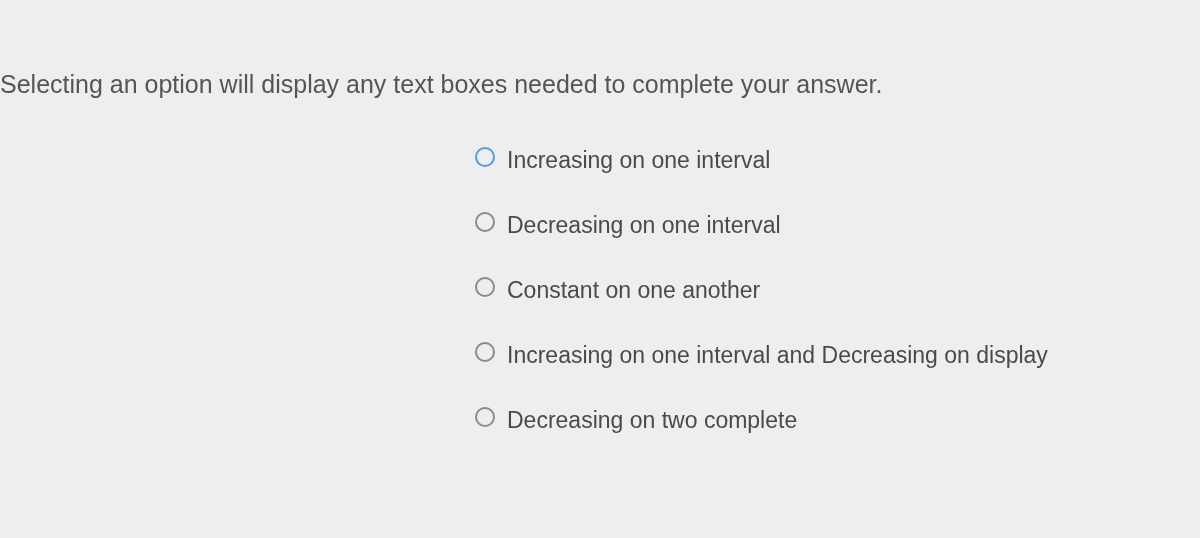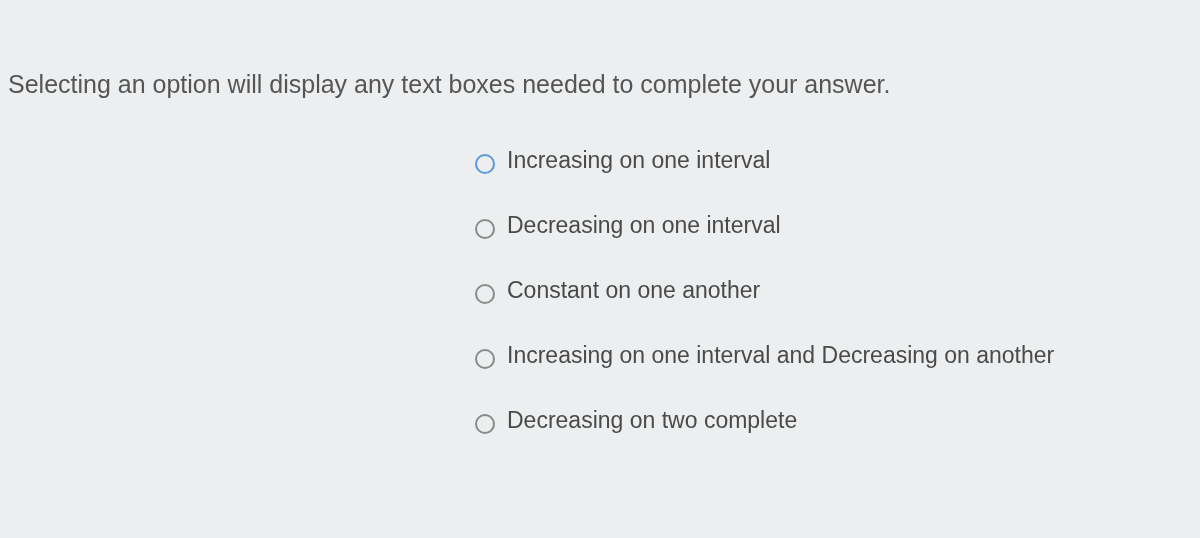--- a/index.html
+++ b/index.html
@@ -13,32 +13,31 @@
       background: #eceeef;
       font-family: -apple-system, BlinkMacSystemFont, "Segoe UI", Helvetica, Arial, sans-serif;
       padding: 70px 0 0 0;
       color: #4a4a4a;
       overflow: hidden;
     }
     .instruction {
       font-size: 25px;
       color: #555;
       margin-bottom: 48px;
-      padding-left: 8px;
       font-weight: 400;
     }
     .options-container {
       margin-left: 475px;
       display: flex;
       flex-direction: column;
       gap: 38px;
     }
     .option-row {
       display: flex;
-      align-items: flex-end;
+      align-items: flex-start;
       gap: 12px;
       cursor: pointer;
     }
     .radio-circle {
       width: 20px;
       height: 20px;
       border: 2px solid #8a8a8a;
       border-radius: 50%;
       flex-shrink: 0;
       background: transparent;
@@ -69,21 +68,21 @@
     <span class="option-label">Decreasing on one interval</span>
   </label>
 
   <label class="option-row">
     <span class="radio-circle"></span>
     <span class="option-label">Constant on one another</span>
   </label>
 
   <label class="option-row">
     <span class="radio-circle"></span>
-    <span class="option-label">Increasing on one interval and Decreasing on another</span>
+    <span class="option-label">Increasing on one interval and Decreasing on display</span>
   </label>
 
 
   <label class="option-row">
     <span class="radio-circle"></span>
     <span class="option-label">Decreasing on two complete</span>
   </label>
 
 </div>
 

